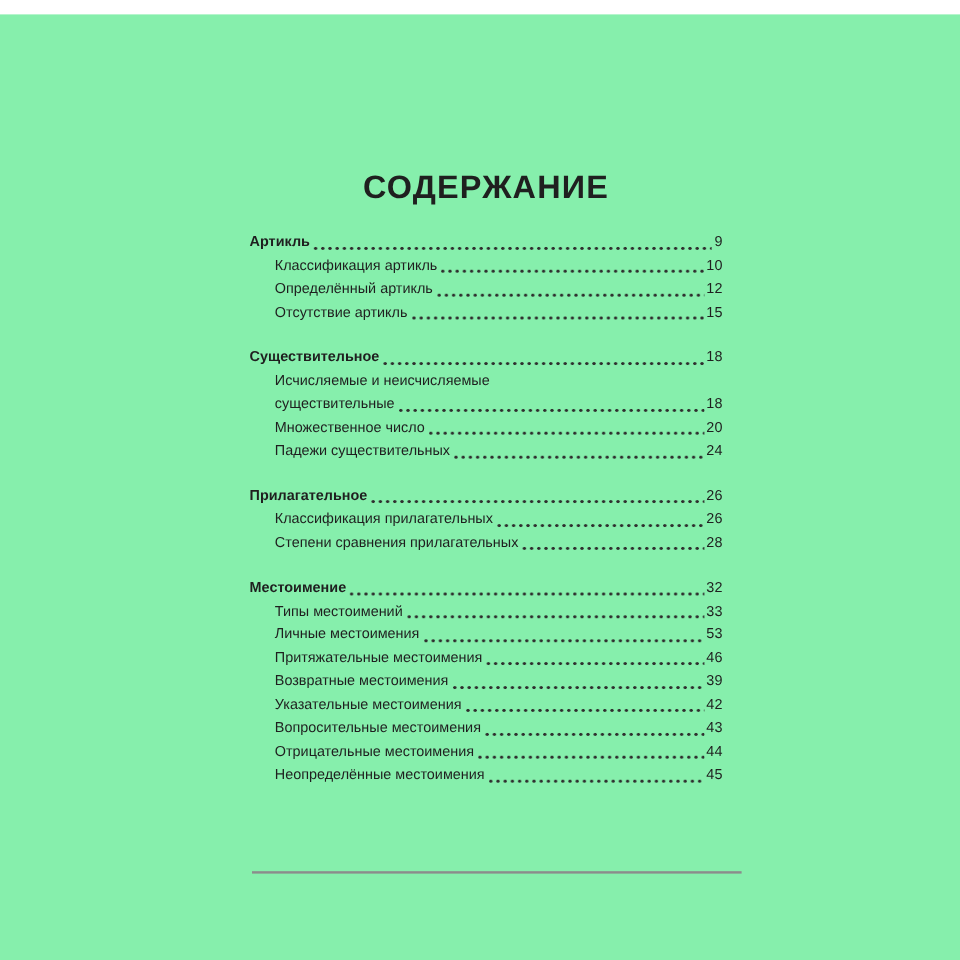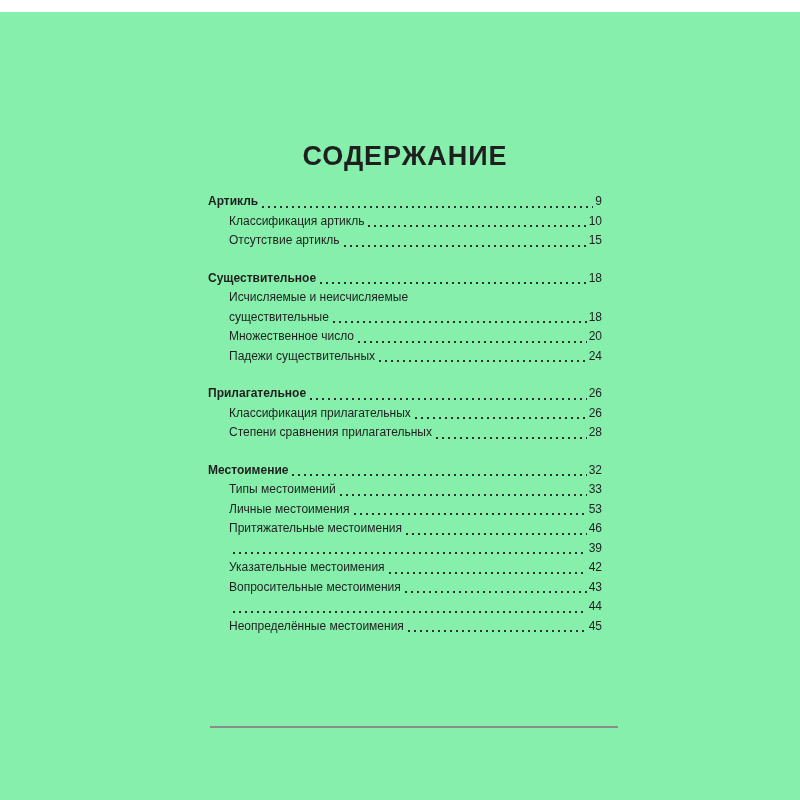--- a/index.html
+++ b/index.html
@@ -85,20 +85,28 @@
 
     <div class="toc-row">
       <span class="label">Классификация артикль</span>
       <span class="dots"></span>
       <span class="pagenum">10</span>
     </div>
   </div>
             <div class="toc-item">
 
     <div class="toc-row">
+      <span class="label">Определённый артикль</span>
+      <span class="dots"></span>
+      <span class="pagenum">12</span>
+    </div>
+  </div>
+            <div class="toc-item">
+
+    <div class="toc-row">
       <span class="label">Отсутствие артикль</span>
       <span class="dots"></span>
       <span class="pagenum">15</span>
     </div>
   </div>
           </div>
   </section>
         <section class="toc-section">
     <div class="toc-row section-row">
       <span class="label">Существительное</span>
@@ -186,20 +194,21 @@
 
     <div class="toc-row">
       <span class="label">Притяжательные местоимения</span>
       <span class="dots"></span>
       <span class="pagenum">46</span>
     </div>
   </div>
             <div class="toc-item">
 
     <div class="toc-row">
+      <span class="label">Возвратные местоимения</span>
       <span class="dots"></span>
       <span class="pagenum">39</span>
     </div>
   </div>
             <div class="toc-item">
 
     <div class="toc-row">
       <span class="label">Указательные местоимения</span>
       <span class="dots"></span>
       <span class="pagenum">42</span>
@@ -209,20 +218,21 @@
 
     <div class="toc-row">
       <span class="label">Вопросительные местоимения</span>
       <span class="dots"></span>
       <span class="pagenum">43</span>
     </div>
   </div>
             <div class="toc-item">
 
     <div class="toc-row">
+      <span class="label">Отрицательные местоимения</span>
       <span class="dots"></span>
       <span class="pagenum">44</span>
     </div>
   </div>
             <div class="toc-item">
 
     <div class="toc-row">
       <span class="label">Неопределённые местоимения</span>
       <span class="dots"></span>
       <span class="pagenum">45</span>

